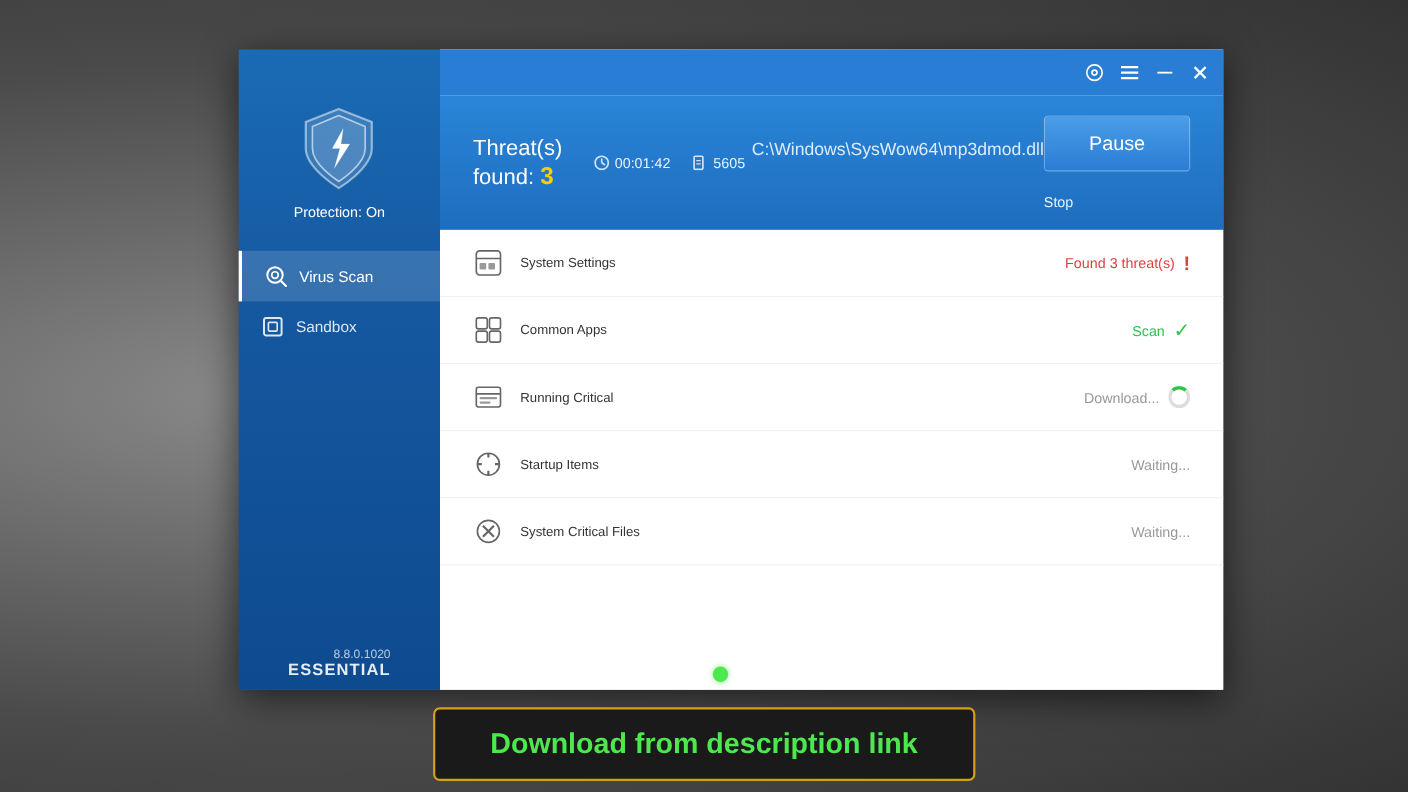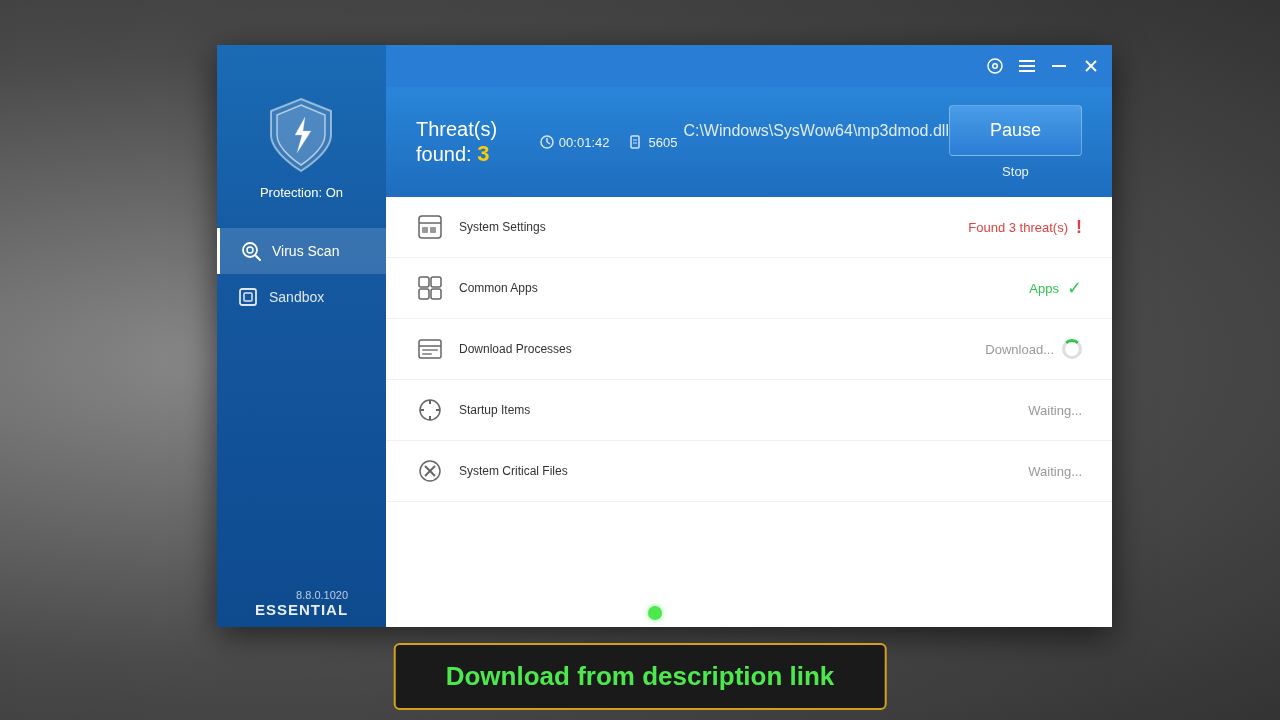--- a/index.html
+++ b/index.html
@@ -26,21 +26,21 @@
       top: 45px;
       left: 217px;
       width: 895px;
       height: 582px;
       display: flex;
       box-shadow: 0 8px 32px rgba(0,0,0,0.6);
     }
 
     
     .sidebar {
-      width: 169px;
+      width: 183px;
       background: linear-gradient(180deg, #1a6bb5 0%, #1558a0 40%, #0e4a8e 100%);
       display: flex;
       flex-direction: column;
       align-items: center;
       padding-top: 30px;
       flex-shrink: 0;
     }
 
     .sidebar-header {
       display: flex;
@@ -465,21 +465,21 @@
             <svg width="14" height="14" viewBox="0 0 14 14">
               <rect x="2" y="1" width="8" height="12" rx="1" fill="none" stroke="rgba(255,255,255,0.8)" stroke-width="1.5"></rect>
               <line x1="4" y1="5" x2="8" y2="5" stroke="rgba(255,255,255,0.8)" stroke-width="1"></line>
               <line x1="4" y1="8" x2="8" y2="8" stroke="rgba(255,255,255,0.8)" stroke-width="1"></line>
             </svg>
             <span>5605</span>
           </div>
         </div>
         <div class="scan-path">C:\Windows\SysWow64\mp3dmod.dll</div>
       </div>
-      <div style="display:flex; flex-direction:column; align-items:center; gap:8px;">
+      <div style="display:flex; flex-direction:column; align-items:flex-start; gap:20px;">
         <button class="pause-btn">Pause</button>
         <a class="stop-link">Stop</a>
       </div>
     </div>
 
     <div class="scan-items">
 
       <div class="scan-item">
         <div class="scan-item-icon">
           <svg width="26" height="26" viewBox="0 0 26 26">
@@ -500,35 +500,35 @@
         <div class="scan-item-icon">
           <svg width="26" height="26" viewBox="0 0 26 26">
             <rect x="2" y="2" width="10" height="10" rx="2" fill="none" stroke="#666" stroke-width="1.5"></rect>
             <rect x="14" y="2" width="10" height="10" rx="2" fill="none" stroke="#666" stroke-width="1.5"></rect>
             <rect x="2" y="14" width="10" height="10" rx="2" fill="none" stroke="#666" stroke-width="1.5"></rect>
             <rect x="14" y="14" width="10" height="10" rx="2" fill="none" stroke="#666" stroke-width="1.5"></rect>
           </svg>
         </div>
         <span class="scan-item-name">Common Apps</span>
         <div class="scan-item-status">
-          <span class="status-safe">Apps</span>
+          <span class="status-safe">Scan</span>
           <span class="status-icon-safe">✓</span>
         </div>
       </div>
 
       <div class="scan-item">
         <div class="scan-item-icon">
           <svg width="26" height="26" viewBox="0 0 26 26">
             <rect x="2" y="4" width="22" height="18" rx="2" fill="none" stroke="#666" stroke-width="1.5"></rect>
             <line x1="2" y1="10" x2="24" y2="10" stroke="#666" stroke-width="1.5"></line>
             <rect x="5" y="13" width="16" height="2" rx="1" fill="#999"></rect>
             <rect x="5" y="17" width="10" height="2" rx="1" fill="#999"></rect>
           </svg>
         </div>
-        <span class="scan-item-name">Download Processes</span>
+        <span class="scan-item-name">Running Critical</span>
         <div class="scan-item-status">
           <span class="status-scanning">Download...</span>
           <div class="spinning-loader"></div>
         </div>
       </div>
 
       <div class="scan-item">
         <div class="scan-item-icon">
           <svg width="26" height="26" viewBox="0 0 26 26">
             <circle cx="13" cy="13" r="10" fill="none" stroke="#666" stroke-width="1.5"></circle>

